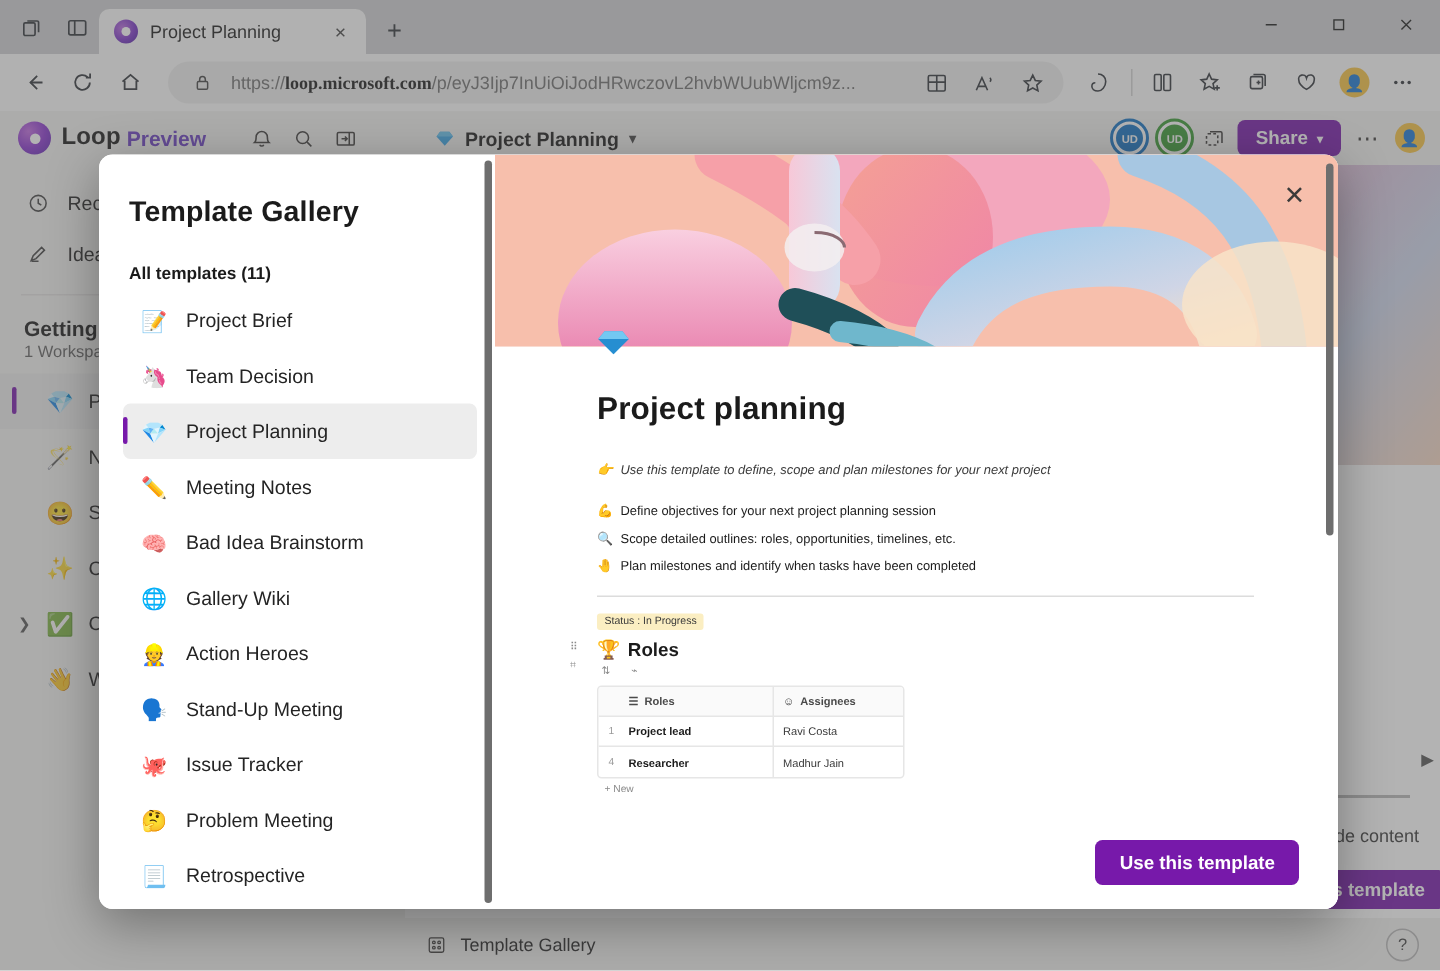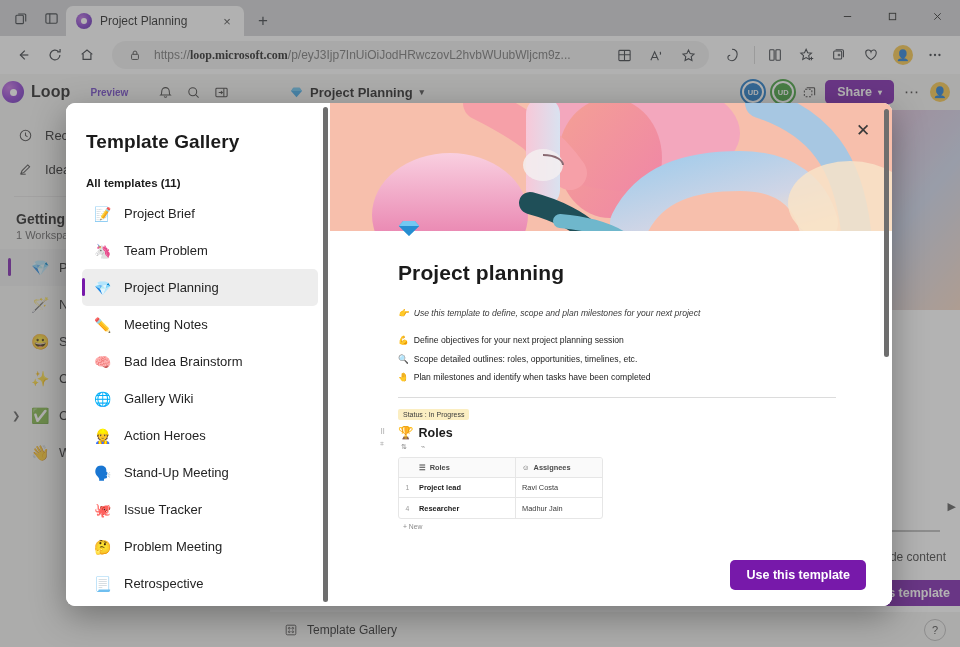--- a/index.html
+++ b/index.html
@@ -53,27 +53,27 @@
     margin-left:10px;min-width:0;}
   .url b{color:#1b1b1b;font-weight:700;font-family:Liberation Serif, serif;}
   .omni-right{display:flex;align-items:center;gap:2px;flex:none;}
   .omni-right .nav-btn{margin:0;}
   .tb-sep{width:1px;height:18px;background:#d2d2d2;margin:0 5px;}
   .avatar-tb{width:20px;height:20px;border-radius:50%;background:#f5c242;
     display:flex;align-items:center;justify-content:center;font-size:11px;}
 
   
   .loop{position:absolute;left:0;top:74px;width:960px;height:573px;background:#f3f2f1;overflow:hidden;}
-  .loop-header{height:36px;background:#f3f2f1;display:flex;align-items:center;padding:0 2px;position:relative;}
+  .loop-header{height:36px;background:#f3f2f1;display:flex;align-items:center;padding:0 12px;position:relative;}
   .loop-logo{width:22px;height:22px;border-radius:50%;flex:none;margin-right:7px;
     background:radial-gradient(circle at 32% 30%,#c06ae0 0%,#8b37cf 50%,#5b26b0 100%);
     display:flex;align-items:center;justify-content:center;}
   .loop-logo::after{content:"";width:7px;height:7px;border-radius:50%;background:#fff;}
   .loop-word{font-size:16px;font-weight:700;color:#1b1b1b;letter-spacing:.1px;}
-  .preview-pill{font-size:10px;color:#6b3fc4;margin-left:20px;font-weight:600;}
+  .preview-pill{font-size:14px;color:#6b3fc4;margin-left:4px;font-weight:600;}
   .hdr-icons{display:flex;gap:6px;margin-left:26px;color:#3b3a39;}
   .hdr-icons > div{width:22px;height:22px;display:flex;align-items:center;justify-content:center;}
   .doc-title{position:absolute;left:290px;display:flex;align-items:center;gap:7px;font-size:13px;color:#1b1b1b;font-weight:600;}
   .gem{width:13px;height:11px;flex:none;}
   .hdr-right{position:absolute;right:10px;display:flex;align-items:center;gap:8px;}
   .pres{width:22px;height:22px;border-radius:50%;border:2px solid #fff;display:flex;
     align-items:center;justify-content:center;font-size:7.5px;font-weight:700;color:#fff;}
   .pres.blue{background:#1573c4;outline:2px solid #1573c4;}
   .pres.green{background:#3a9b35;outline:2px solid #3a9b35;}
   .share-btn{background:#7719aa;color:#fff;font-size:12.5px;font-weight:600;border-radius:5px;
@@ -437,21 +437,21 @@
     <div class="gallery">
       <div class="gallery-title">Template Gallery</div>
       <div class="all-templates">All templates (11)</div>
       <div class="tpl-list">
         <div class="tpl-item">
           <span class="tpl-emo">📝</span>
           <span>Project Brief</span>
           </div>
         <div class="tpl-item">
           <span class="tpl-emo">🦄</span>
-          <span>Team Problem</span>
+          <span>Team Decision</span>
           </div>
         <div class="tpl-item sel">
           <span class="tpl-emo">💎</span>
           <span>Project Planning</span>
           </div>
         <div class="tpl-item">
           <span class="tpl-emo">✏️</span>
           <span>Meeting Notes</span>
           </div>
         <div class="tpl-item">

